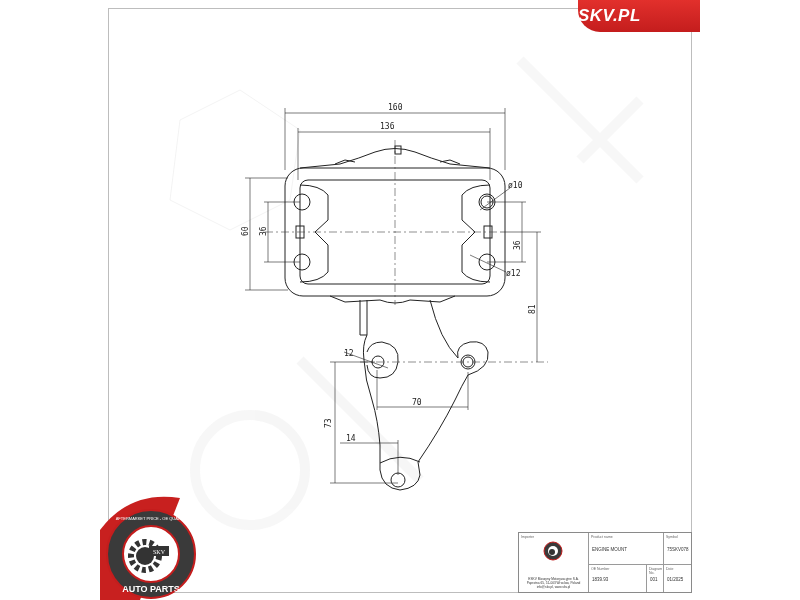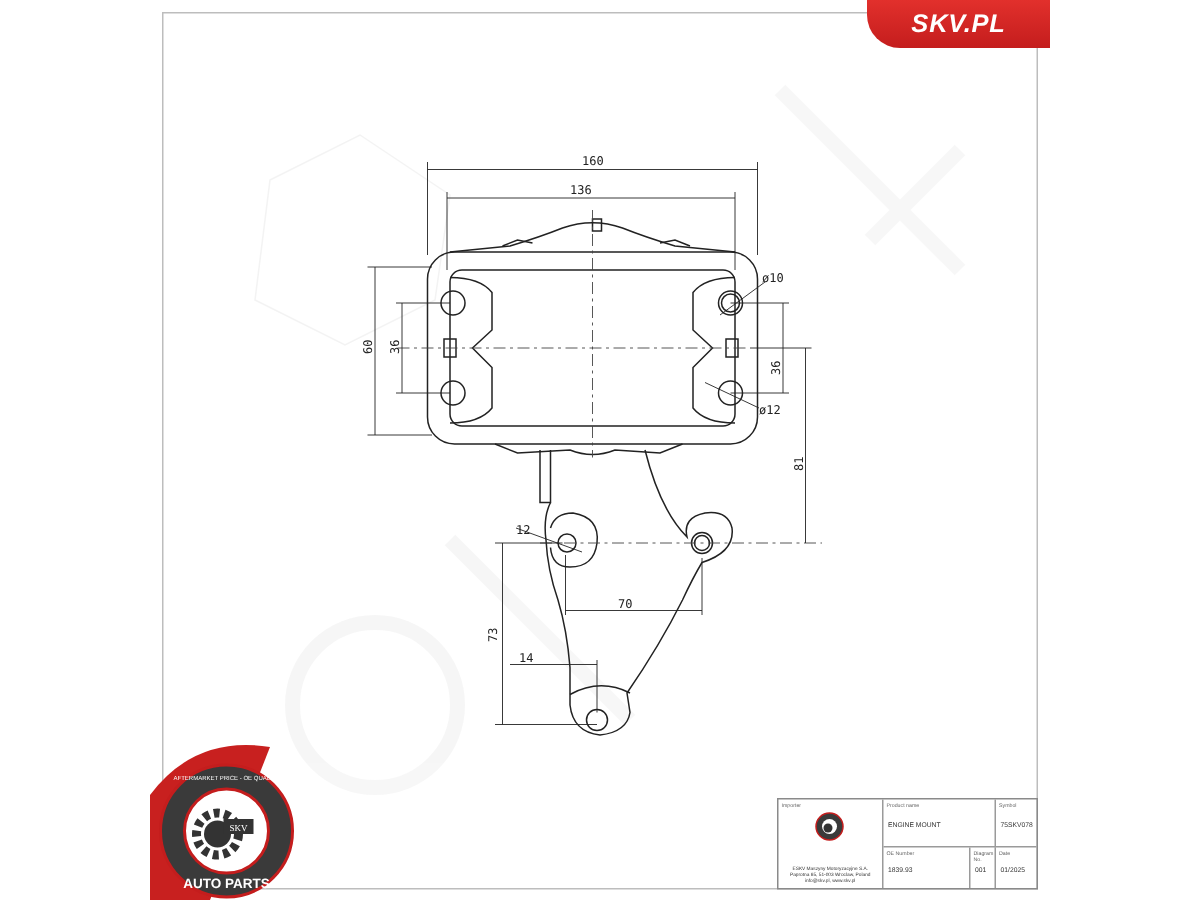--- a/index.html
+++ b/index.html
@@ -1,18 +1,18 @@
 <!DOCTYPE html>
 <html><head>
 <meta charset="utf-8">
 <style>
   html, body { margin:0; padding:0; }
   body { width:800px; height:600px; position:relative; overflow:hidden; background:#ffffff; font-family:"Liberation Sans", sans-serif; }
   .frame { position:absolute; left:108px; top:8px; width:584px; height:585px; border:1px solid #bdbdbd; box-sizing:border-box; }
-  .brand-badge { position:absolute; left:578px; top:0; width:122px; height:32px; background:linear-gradient(180deg,#e2302c,#c41d1d); border-bottom-left-radius:22px; display:flex; align-items:center; justify-content:center; }
+  .brand-badge { position:absolute; left:578px; top:0; width:122px; height:32px; background:linear-gradient(180deg,#e2302c,#c41d1d); border-bottom-left-radius:22px; display:flex; align-items:center; justify-content:flex-start; }
   .brand-badge span { color:#fff; font-weight:bold; font-style:italic; font-size:17px; letter-spacing:0.5px; }
   .corner-red { position:absolute; left:100px; top:490px; width:120px; height:110px; }
   svg.drawing { position:absolute; left:0; top:0; }
   .title-block { position:absolute; left:518px; top:532px; width:174px; height:61px; border:1px solid #8a8a8a; box-sizing:border-box; font-size:4px; color:#444; }
   .tb-cell { position:absolute; box-sizing:border-box; border:0 solid #9a9a9a; }
   .tb-label { position:absolute; left:2px; top:2px; font-size:3.5px; color:#666; }
   .tb-value { position:absolute; left:3px; top:14px; font-size:4.5px; color:#333; white-space:nowrap; }
   .tb-address { position:absolute; left:0; right:0; bottom:3px; text-align:center; font-size:3.2px; line-height:4px; color:#333; }
   .dim { font-family:"DejaVu Sans Mono", monospace; font-size:8px; fill:#222; }
 </style>

